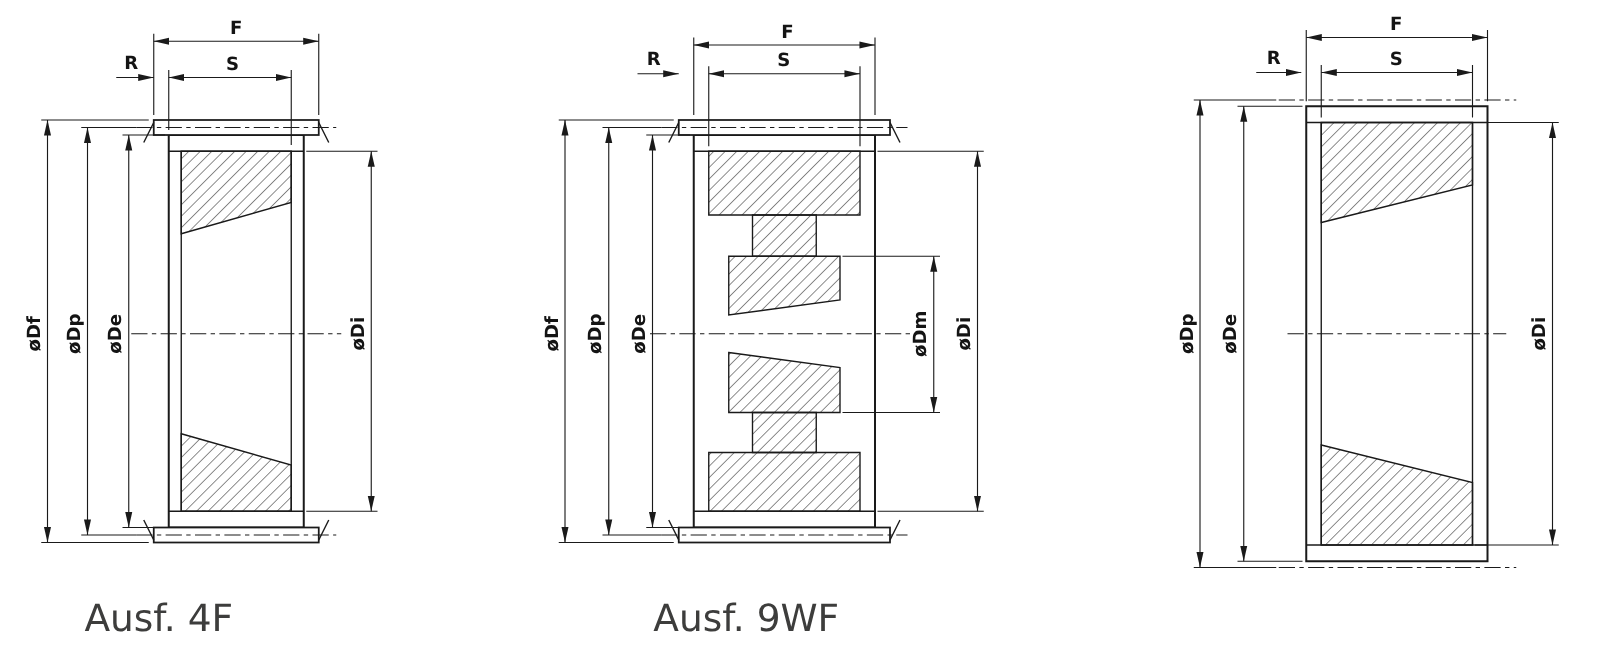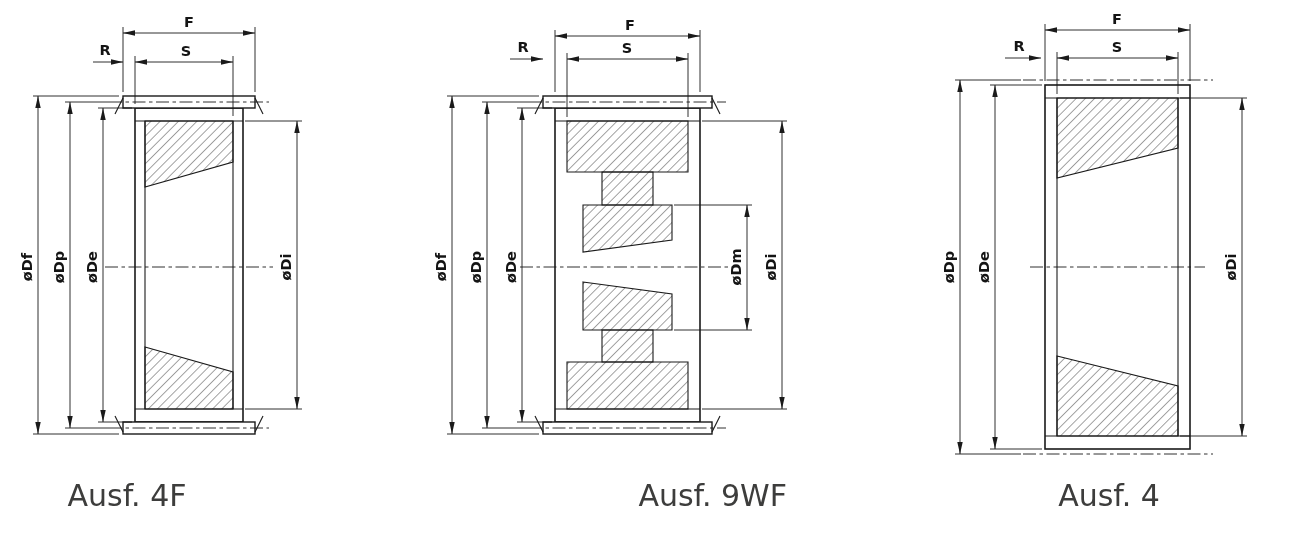--- a/index.html
+++ b/index.html
@@ -19,21 +19,21 @@
   .caption {
     font-family: "DejaVu Sans", sans-serif;
     font-size: 30px;
     font-weight: 400;
     color: #3d3d3c;
     text-align: center;
     margin-top: 4px;
     white-space: nowrap;
   }
   .cap-1 { transform: translateX(-48px); }
-  .cap-2 { transform: translateX(-18px); text-align: right; }
+  .cap-2 { transform: translateX(-18px); }
   .cap-3 { transform: translateX(9px); }
 
   
   .outline { stroke: #1a1a1a; stroke-width: 1.6; fill: none; }
   .med     { stroke: #1a1a1a; stroke-width: 1.1; fill: none; }
   .thin    { stroke: #1a1a1a; stroke-width: 0.9; fill: none; }
   .cl      { stroke: #1a1a1a; stroke-width: 0.9; fill: none;
              stroke-dasharray: 13 3.5 3.5 3.5; }
   .hatched { stroke: #1a1a1a; stroke-width: 1.1; }
   .flange  { stroke: #1a1a1a; stroke-width: 1.4; fill: #ffffff; }
@@ -298,16 +298,15 @@
           <text class="dim-label" x="54" y="267" transform="rotate(-90 54 267)">øDe</text>
         </g>
         <g>
           <line class="thin" x1="245" y1="98" x2="312" y2="98"></line>
           <line class="thin" x1="245" y1="436" x2="312" y2="436"></line>
           <line class="thin" x1="307" y1="98" x2="307" y2="436" marker-start="url(#a3)" marker-end="url(#a3)"></line>
           <text class="dim-label" x="301" y="267" transform="rotate(-90 301 267)">øDi</text>
         </g>
       </g>
     </svg>
-    <figcaption class="caption cap-3">Ausf. 4</figcaption>
   </figure>
 
 </div>
 
 </body></html>

